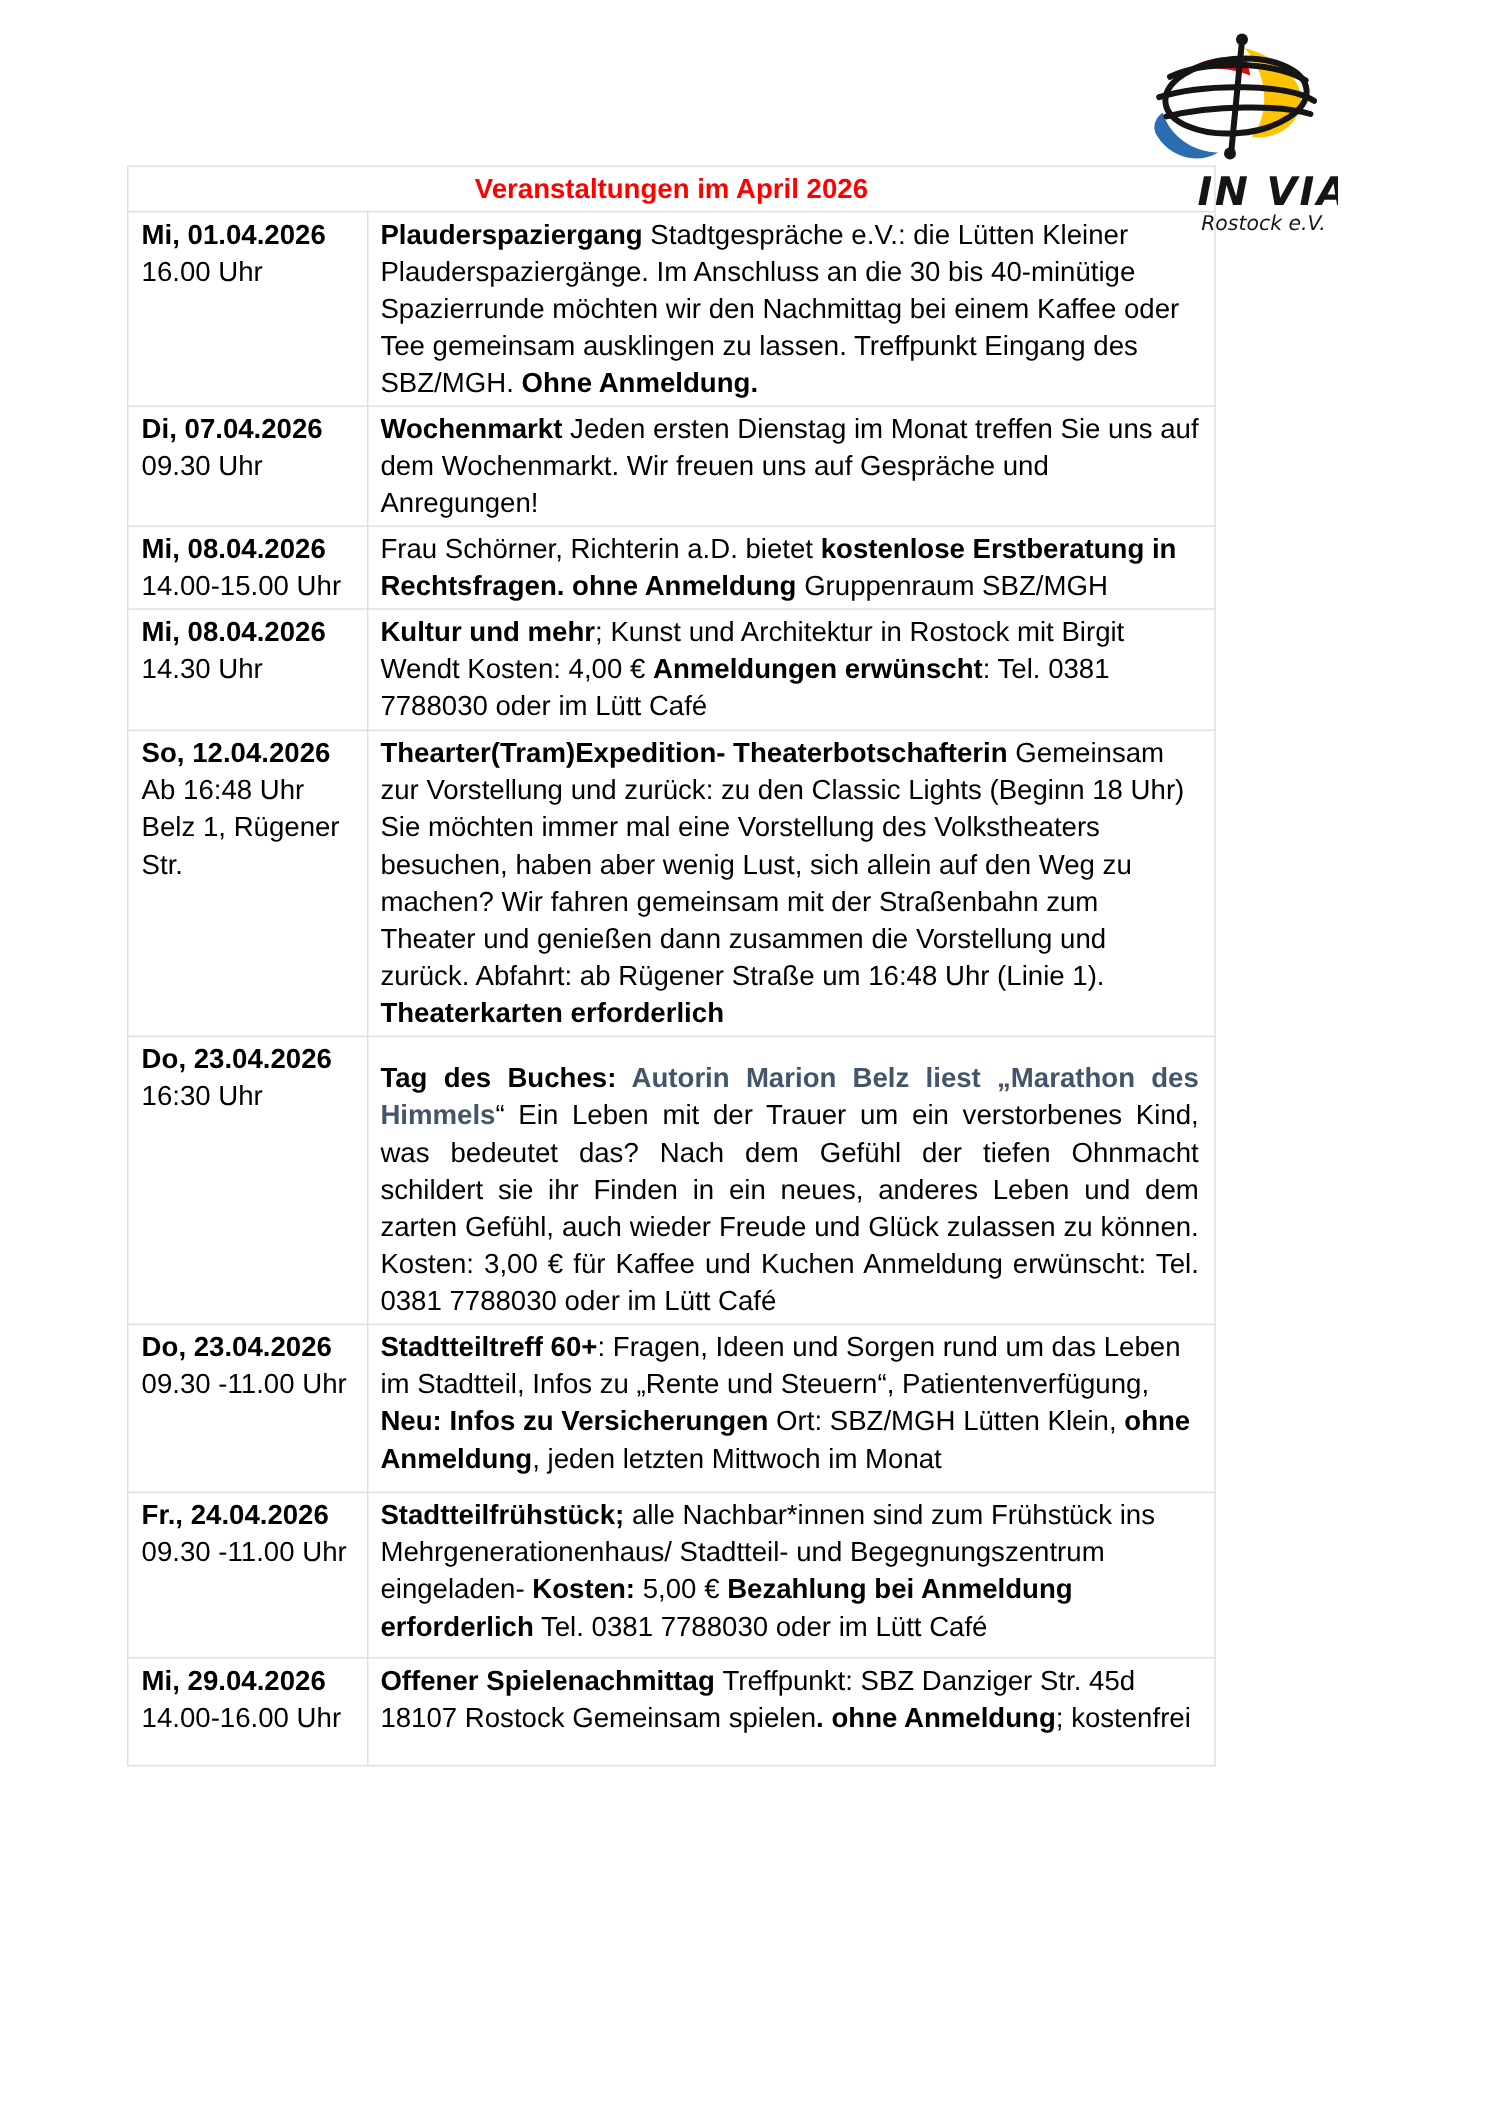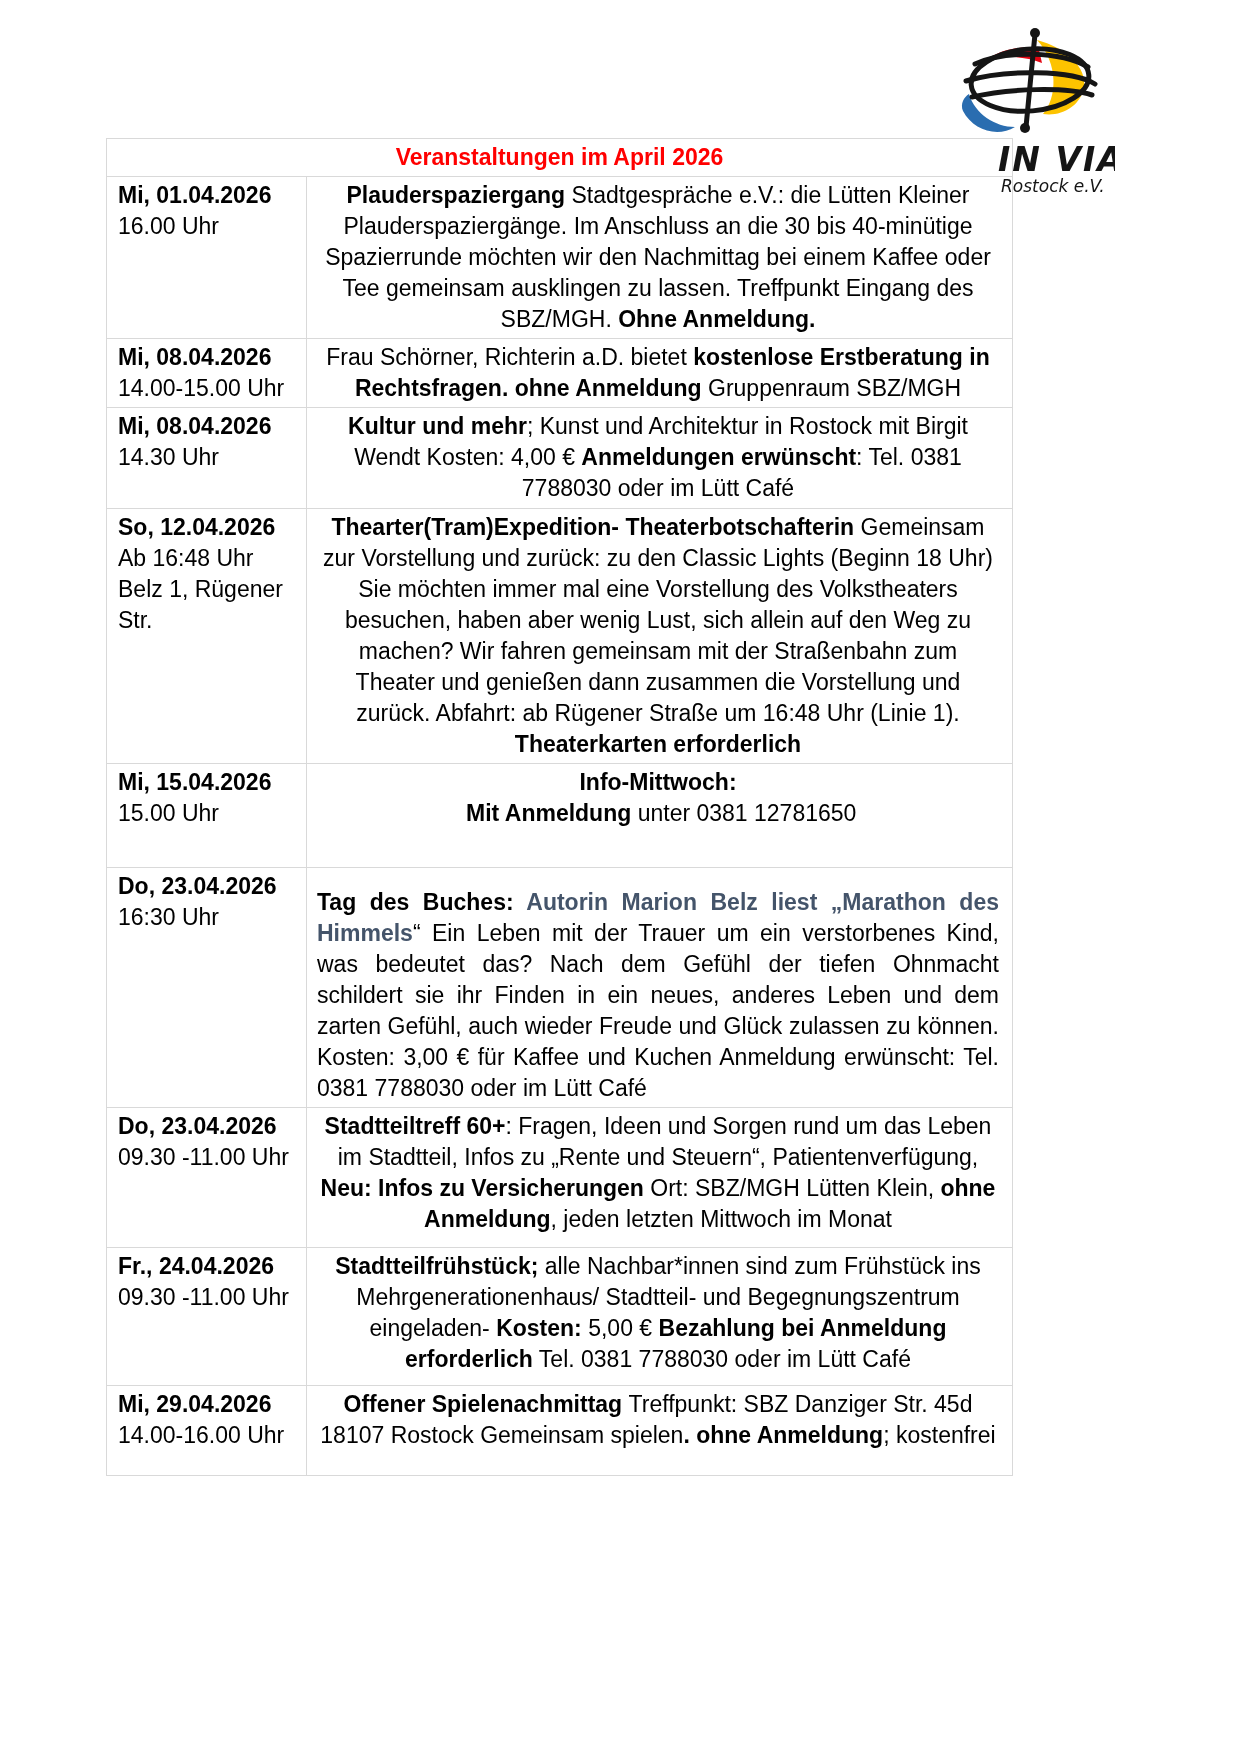--- a/index.html
+++ b/index.html
@@ -17,21 +17,21 @@
     border:1.5px solid #d9d9d9;vertical-align:top;
     font-size:23px;line-height:31px;
   }
   .title-cell{
     text-align:center;font-weight:bold;font-size:27px;
     color:var(--title-red,#ff0000);padding:3px 0 2px 0;
   }
   .date-cell{padding:3px 8px 3px 11px;}
   .date-line{white-space:nowrap;}
   .date-line.bold{font-weight:bold;}
-  .content-cell{padding:3px 13px 3px 10px;text-align:center;}
+  .content-cell{padding:3px 13px 3px 10px;}
   .content-cell.justify{text-align:justify;}
   .content-cell.pad-top{padding-top:19px;}
   .seg-n{font-weight:normal;}
   .seg-b{font-weight:bold;}
   .seg-bb{font-weight:bold;color:var(--accent-blue,#44546A);}
 </style>
 </head>
 <body>
 
 <svg class="logo" viewBox="0 0 170 170" xmlns="http://www.w3.org/2000/svg">
@@ -62,20 +62,27 @@
     <tr style="height:38px;">
       <td colspan="2" class="title-cell">Veranstaltungen im April 2026</td>
     </tr>
   <tr style="height: 125px;">
         <td class="date-cell">
           <div class="date-line bold">Mi, 01.04.2026</div>
           <div class="date-line">16.00 Uhr</div>
         </td>
         <td class="content-cell"><span class="seg-b">Plauderspaziergang </span><span class="seg-n">Stadtgespräche e.V.: die Lütten Kleiner Plauderspaziergänge. Im Anschluss an die 30 bis 40-minütige Spazierrunde möchten wir den Nachmittag bei einem Kaffee oder Tee gemeinsam ausklingen zu lassen. Treffpunkt Eingang des SBZ/MGH. </span><span class="seg-b">Ohne Anmeldung.</span></td>
       </tr>
+      <tr style="height: 64px;">
+        <td class="date-cell">
+          <div class="date-line bold">Di, 07.04.2026</div>
+          <div class="date-line">09.30 Uhr</div>
+        </td>
+        <td class="content-cell"><span class="seg-b">Wochenmarkt </span><span class="seg-n">Jeden ersten Dienstag im Monat treffen Sie uns auf dem Wochenmarkt. Wir freuen uns auf Gespräche und Anregungen!</span></td>
+      </tr>
       <tr style="height: 68px;">
         <td class="date-cell">
           <div class="date-line bold">Mi, 08.04.2026</div>
           <div class="date-line">14.00-15.00 Uhr</div>
         </td>
         <td class="content-cell"><span class="seg-n">Frau Schörner, Richterin a.D. bietet </span><span class="seg-b">kostenlose Erstberatung in Rechtsfragen. ohne Anmeldung</span><span class="seg-n"> Gruppenraum SBZ/MGH</span></td>
       </tr>
       <tr style="height: 101px;">
         <td class="date-cell">
           <div class="date-line bold">Mi, 08.04.2026</div>
@@ -84,27 +91,20 @@
         <td class="content-cell"><span class="seg-b">Kultur und mehr</span><span class="seg-n">; Kunst und Architektur in Rostock mit Birgit Wendt Kosten: 4,00 € </span><span class="seg-b">Anmeldungen erwünscht</span><span class="seg-n">: Tel. 0381 7788030 oder im Lütt Café</span></td>
       </tr>
       <tr style="height: 235px;">
         <td class="date-cell">
           <div class="date-line bold">So, 12.04.2026</div>
           <div class="date-line">Ab 16:48 Uhr</div>
           <div class="date-line">Belz 1, Rügener</div>
           <div class="date-line">Str.</div>
         </td>
         <td class="content-cell"><span class="seg-b">Thearter(Tram)Expedition- Theaterbotschafterin </span><span class="seg-n">Gemeinsam zur Vorstellung und zurück: zu den Classic Lights (Beginn 18 Uhr)  Sie möchten immer mal eine Vorstellung des Volkstheaters besuchen, haben aber wenig Lust, sich allein auf den Weg zu machen? Wir fahren gemeinsam mit der Straßenbahn zum Theater und genießen dann zusammen die Vorstellung und zurück. Abfahrt: ab Rügener Straße um 16:48 Uhr (Linie 1). </span><span class="seg-b">Theaterkarten erforderlich</span></td>
-      </tr>
-      <tr style="height: 104px;">
-        <td class="date-cell">
-          <div class="date-line bold">Mi, 15.04.2026</div>
-          <div class="date-line">15.00 Uhr</div>
-        </td>
-        <td class="content-cell"><span class="seg-b">Info-Mittwoch:</span><br><span class="seg-b">&nbsp;Mit Anmeldung</span><span class="seg-n"> unter 0381 12781650</span></td>
       </tr>
       <tr style="height: 224px;">
         <td class="date-cell">
           <div class="date-line bold">Do, 23.04.2026</div>
           <div class="date-line">16:30 Uhr</div>
         </td>
         <td class="content-cell justify pad-top"><span class="seg-b">Tag des Buches: </span><span class="seg-bb">Autorin Marion Belz liest „Marathon des Himmels</span><span class="seg-n">“ </span><span class="seg-n">Ein Leben mit der Trauer um ein verstorbenes Kind, was bedeutet das? Nach dem Gefühl der tiefen Ohnmacht schildert sie ihr Finden in ein neues, anderes Leben und dem zarten Gefühl, auch wieder Freude und Glück zulassen zu können. Kosten: 3,00 € für Kaffee und Kuchen Anmeldung erwünscht: Tel. 0381 7788030 oder im Lütt Café</span></td>
       </tr>
       <tr style="height: 140px;">
         <td class="date-cell">

